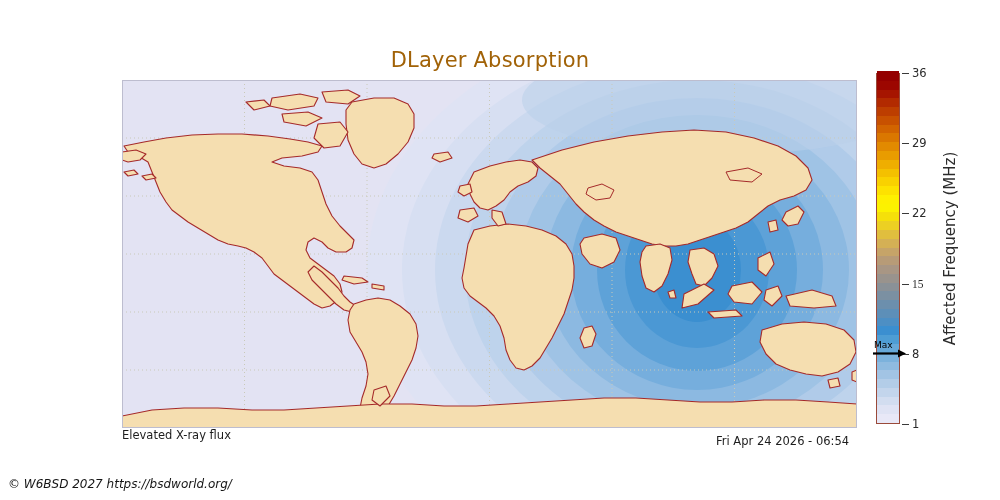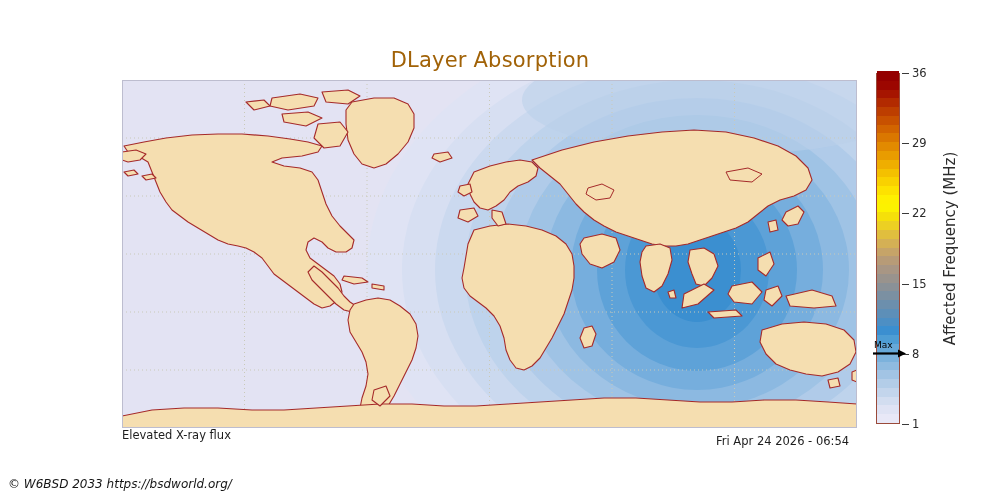--- a/index.html
+++ b/index.html
@@ -291,35 +291,35 @@
         <div class="cbar-band" style="background: rgb(166, 21, 0); bottom: 324.675px; height: 9.375px;"></div>
         <div class="cbar-band" style="background: rgb(156, 6, 0); bottom: 333.45px; height: 9.375px;"></div>
         <div class="cbar-band" style="background: rgb(148, 0, 0); bottom: 342.225px; height: 9.375px;"></div>
       </div>
     <div id="cbar-ticks">
         <div class="cb-tick" style="top: 351px;"></div>
         <div class="cb-lab" style="top: 351px;">1</div>
         <div class="cb-tick" style="top: 280.8px;"></div>
         <div class="cb-lab" style="top: 280.8px;">8</div>
         <div class="cb-tick" style="top: 210.6px;"></div>
-        <div class="cb-lab" style="top: 210.6px;">15</div>
+        <div class="cb-lab" style="top: 210.6px; font-family: Liberation Serif, serif;">15</div>
         <div class="cb-tick" style="top: 140.4px;"></div>
         <div class="cb-lab" style="top: 140.4px;">22</div>
         <div class="cb-tick" style="top: 70.2px;"></div>
         <div class="cb-lab" style="top: 70.2px;">29</div>
         <div class="cb-tick" style="top: 0px;"></div>
         <div class="cb-lab" style="top: 0px;">36</div>
       </div>
 
     <div class="cb-max" id="cb-max-label" style="top: 276.8px;">Max</div>
     <svg class="cb-arrow" id="cb-max-arrow" viewBox="0 0 34 9" style="top: 276.3px;">
       <line x1="1" y1="4.5" x2="26" y2="4.5" stroke="#000" stroke-width="2.2"></line>
       <polygon points="26,0.5 34,4.5 26,8.5" fill="#000"></polygon>
     </svg>
 
     <div class="cb-title">Affected Frequency (MHz)</div>
   </div>
 
   <div class="note l2">Elevated X-ray flux</div>
   <div class="stamp">Fri Apr 24 2026 - 06:54</div>
-  <div class="copyright">© W6BSD 2033 https://bsdworld.org/</div>
+  <div class="copyright">© W6BSD 2027 https://bsdworld.org/</div>
 
 </div>
 
 </body></html>

